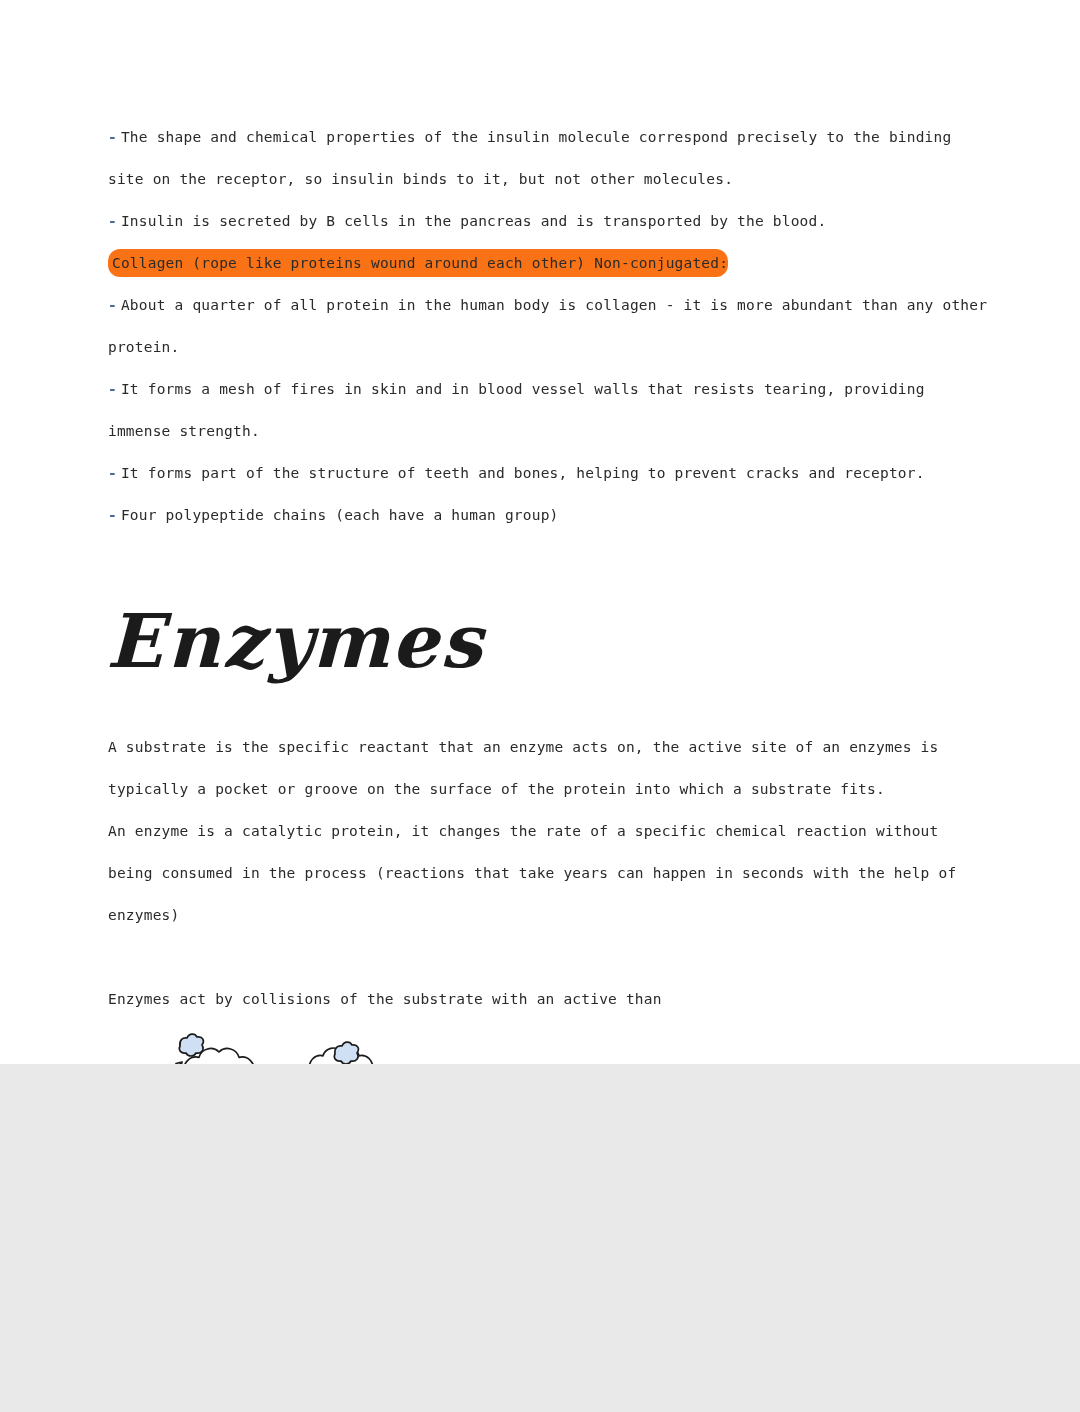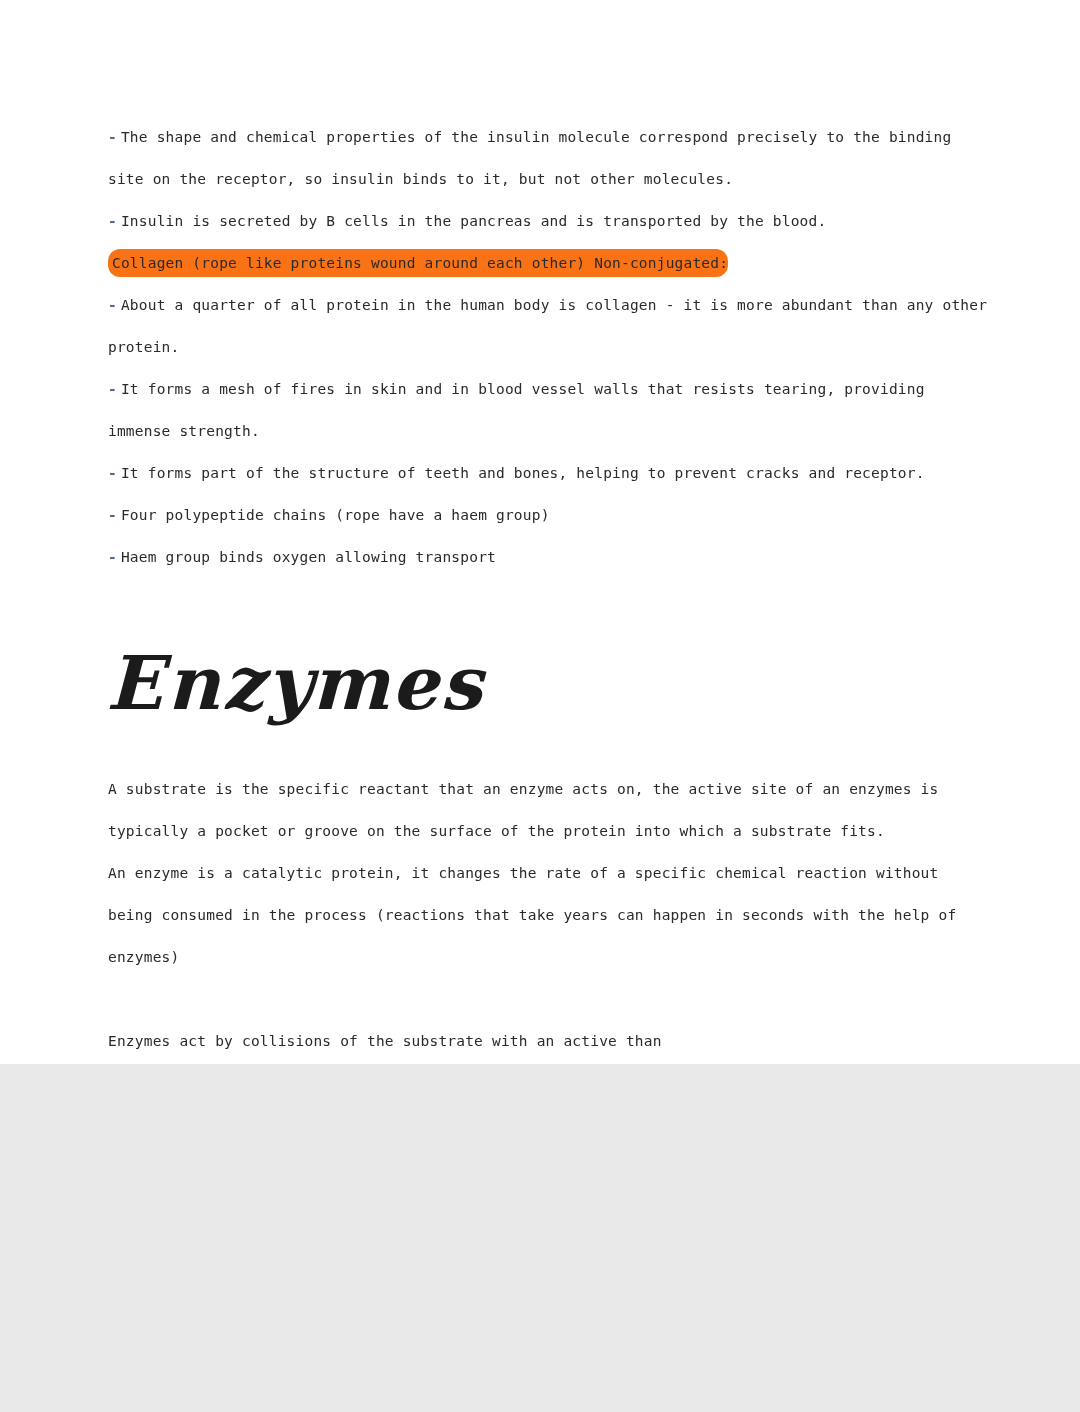--- a/index.html
+++ b/index.html
@@ -77,23 +77,22 @@
 
     <p><span class="hl">Collagen (rope like proteins wound around each other) Non-conjugated:</span></p>
 
     <p><span class="dash">-</span><span>About a quarter of all protein in the human body is collagen - it is more abundant than any other protein.</span></p>
 
     <p><span class="dash">-</span><span>It forms a mesh of fires in skin and in blood vessel walls that resists tearing, providing immense strength.</span></p>
 
     <p><span class="dash">-</span><span>It forms part of the structure of teeth and bones, helping to prevent cracks and receptor.</span></p>
 
 
-    <p><span class="dash">-</span><span>Four polypeptide chains (rope have a haem group)</span></p>
+    <p><span class="dash">-</span><span>Four polypeptide chains (each have a human group)</span></p>
 
-    <p><span class="dash">-</span><span>Haem group binds oxygen allowing transport</span></p>
 
   </div>
 
   <h1 class="script-heading">Enzymes</h1>
 
   <div>
     <p class="para gap">A substrate is the specific reactant that an enzyme acts on, the active site of an enzymes is typically a pocket or groove on the surface of the protein into which a substrate fits.</p>
     <p class="para">An enzyme is a catalytic protein, it changes the rate of a specific chemical reaction without being consumed in the process (reactions that take years can happen in seconds with the help of enzymes)</p>
     <p class="para gap">Enzymes act by collisions of the substrate with an active than</p>
   </div>

